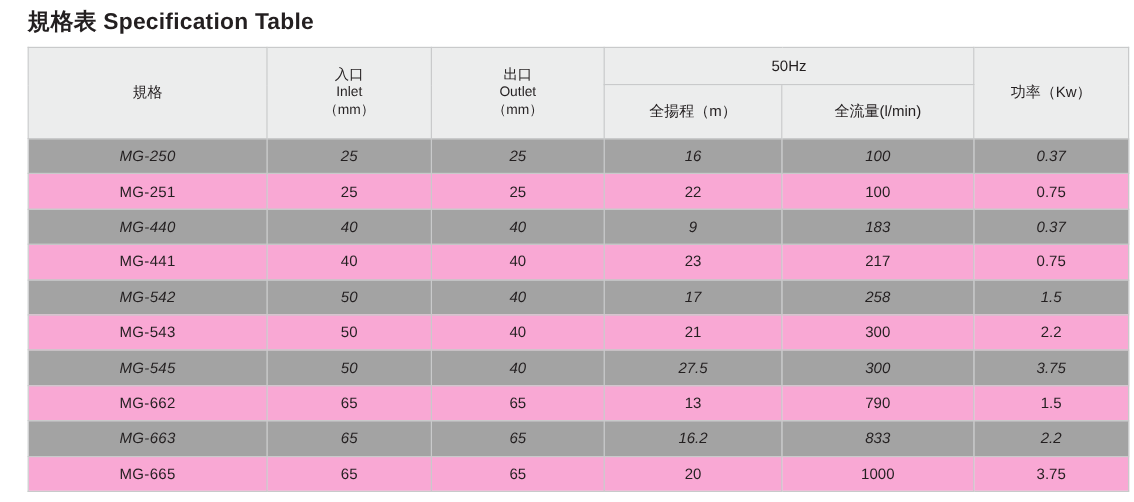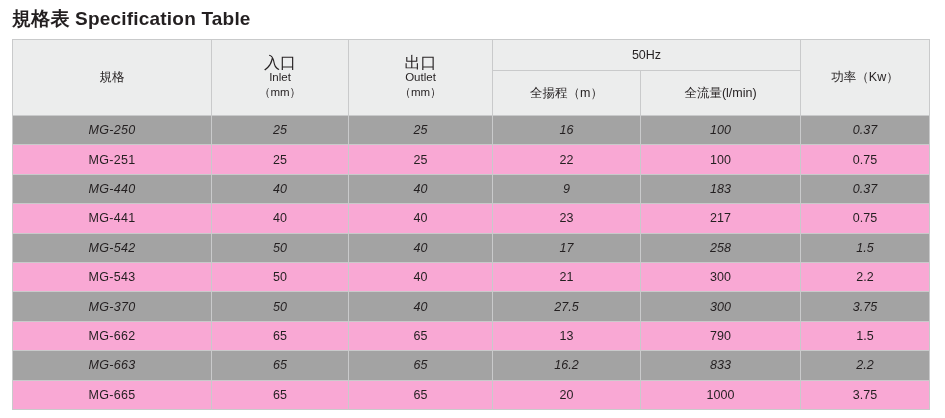--- a/index.html
+++ b/index.html
@@ -12,21 +12,21 @@
     height: 418px;
     font-family: "Liberation Sans", sans-serif;
     color: #231f20;
     overflow: hidden;
   }
   .page {
     position: relative;
     width: 945px;
     height: 304px;
     box-sizing: border-box;
-    padding: 0 12px;
+    padding: 0 23px;
   }
   .title {
     font-size: 19px;
     font-weight: bold;
     line-height: 30px;
     padding: 4px 0 5px 0;
     letter-spacing: 0.2px;
     white-space: nowrap;
   }
   .title .title-en {
@@ -54,21 +54,21 @@
   thead th {
     background: #eceded;
     font-weight: normal;
     color: #231f20;
     line-height: 15px;
   }
   th.tall { height: 74px; }
   th.group { height: 30px; font-size: 12.5px; }
   th.sub { height: 44px; }
   .hdr-multi span { display: block; }
-  .hdr-multi .l1 { font-size: 16px; }
+  .hdr-multi .l1 { font-size: 12px; }
   .hdr-multi .l2 { font-size: 11.5px; }
   .hdr-multi .l3 { font-size: 11.5px; }
 
   tbody tr { height: 29.4px; }
   tbody td { font-size: 12.5px; }
   tbody tr.odd td { background: #a3a3a3; font-style: italic; }
   tbody tr.even td { background: #f9a8d4; }
   .code { letter-spacing: 0.3px; }
 </style>
 </head>
@@ -153,21 +153,21 @@
       </tr>
       <tr class="even">
         <td class="code">MG-543</td>
         <td>50</td>
         <td>40</td>
         <td>21</td>
         <td>300</td>
         <td>2.2</td>
       </tr>
       <tr class="odd">
-        <td class="code">MG-370</td>
+        <td class="code">MG-545</td>
         <td>50</td>
         <td>40</td>
         <td>27.5</td>
         <td>300</td>
         <td>3.75</td>
       </tr>
       <tr class="even">
         <td class="code">MG-662</td>
         <td>65</td>
         <td>65</td>

